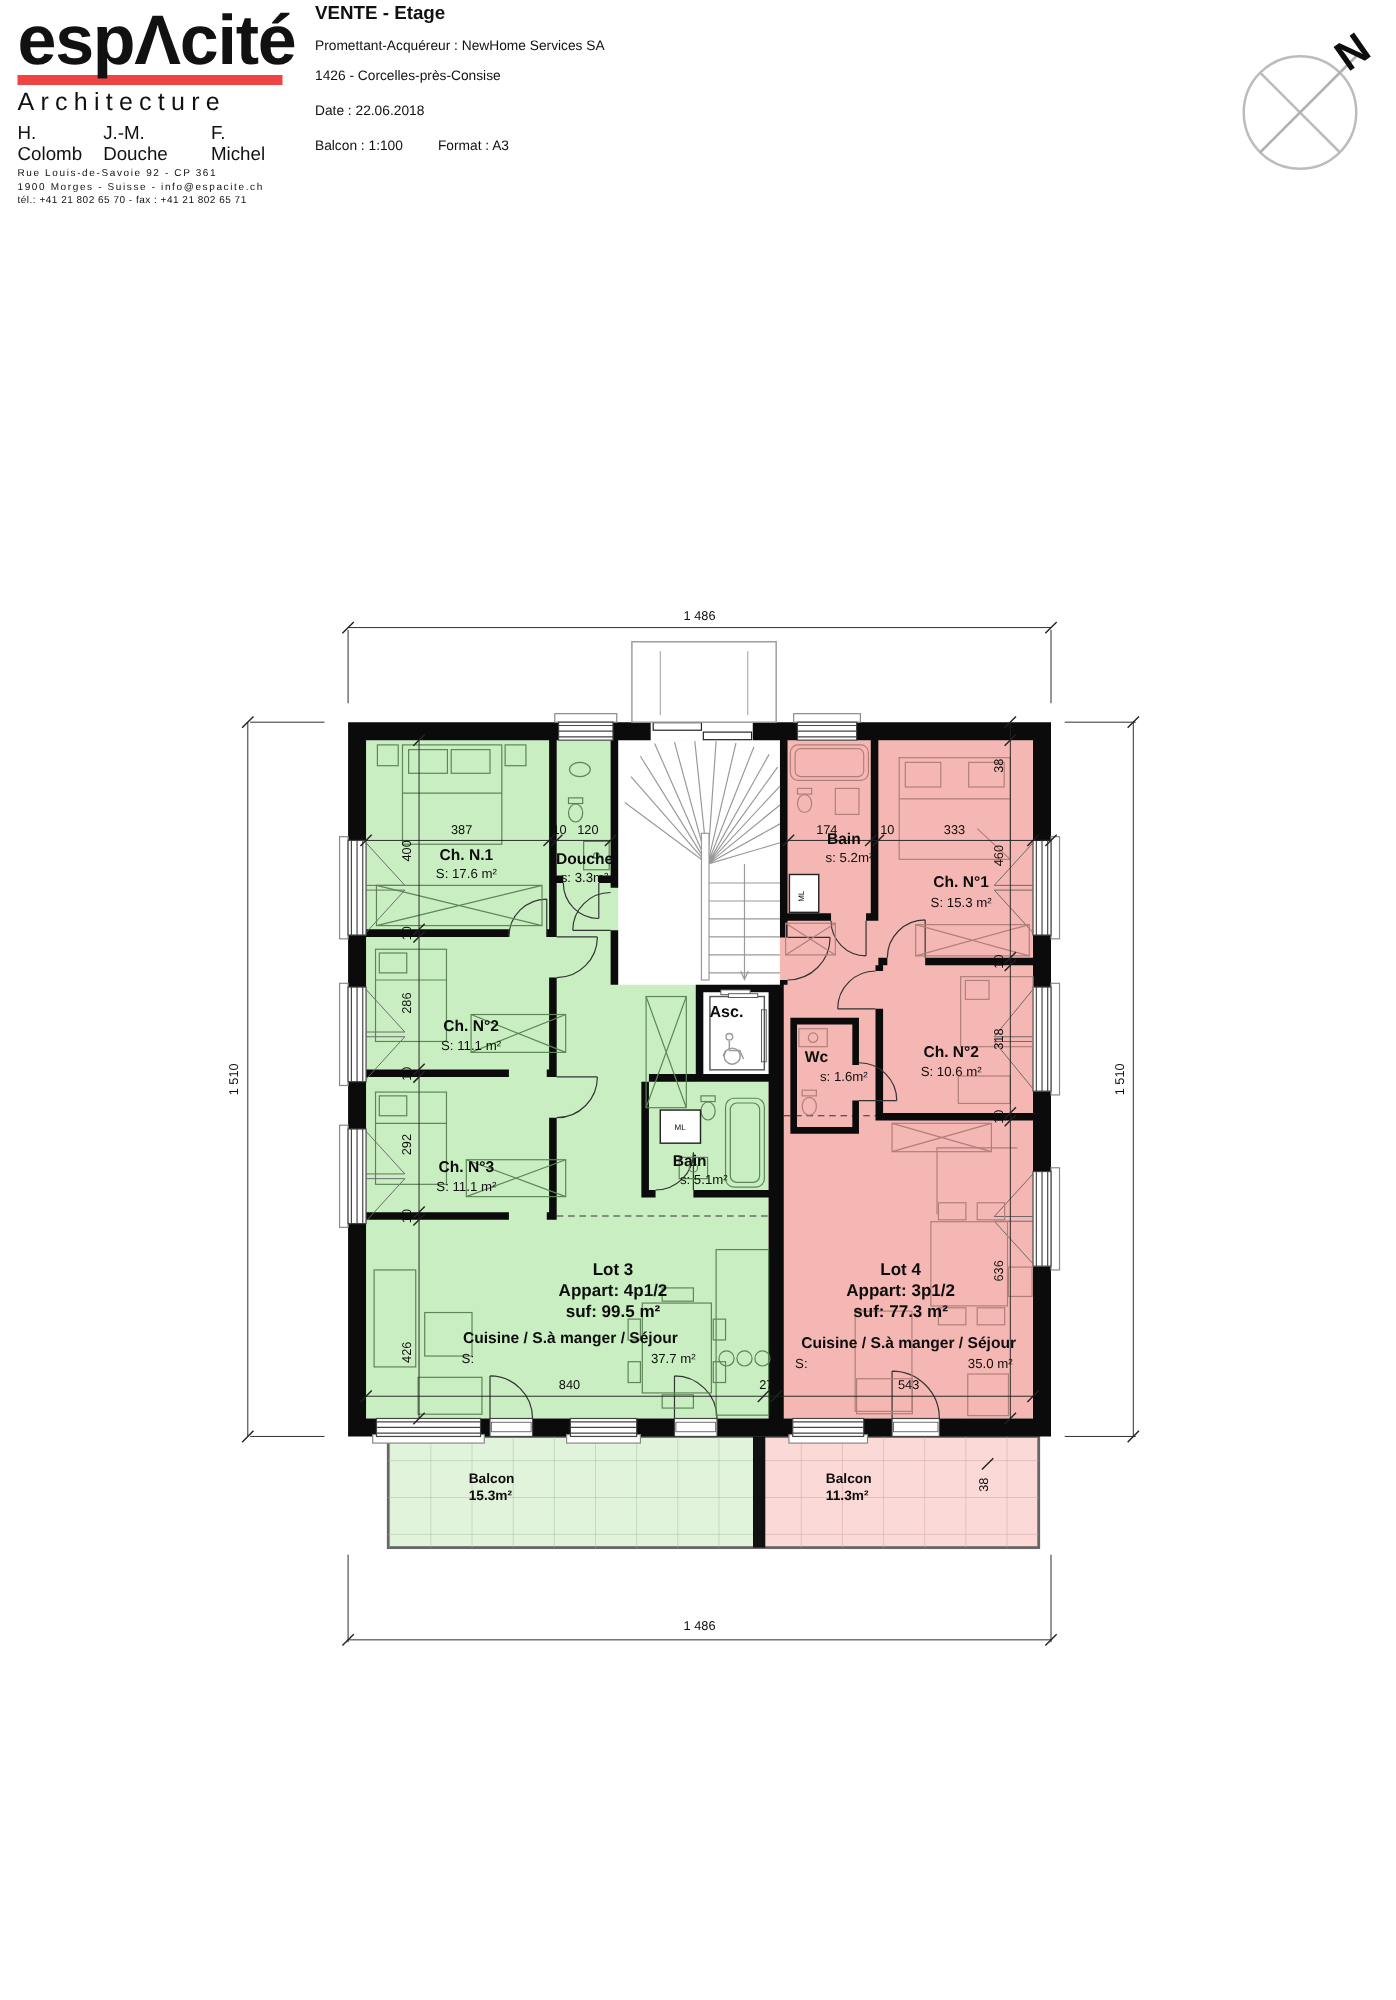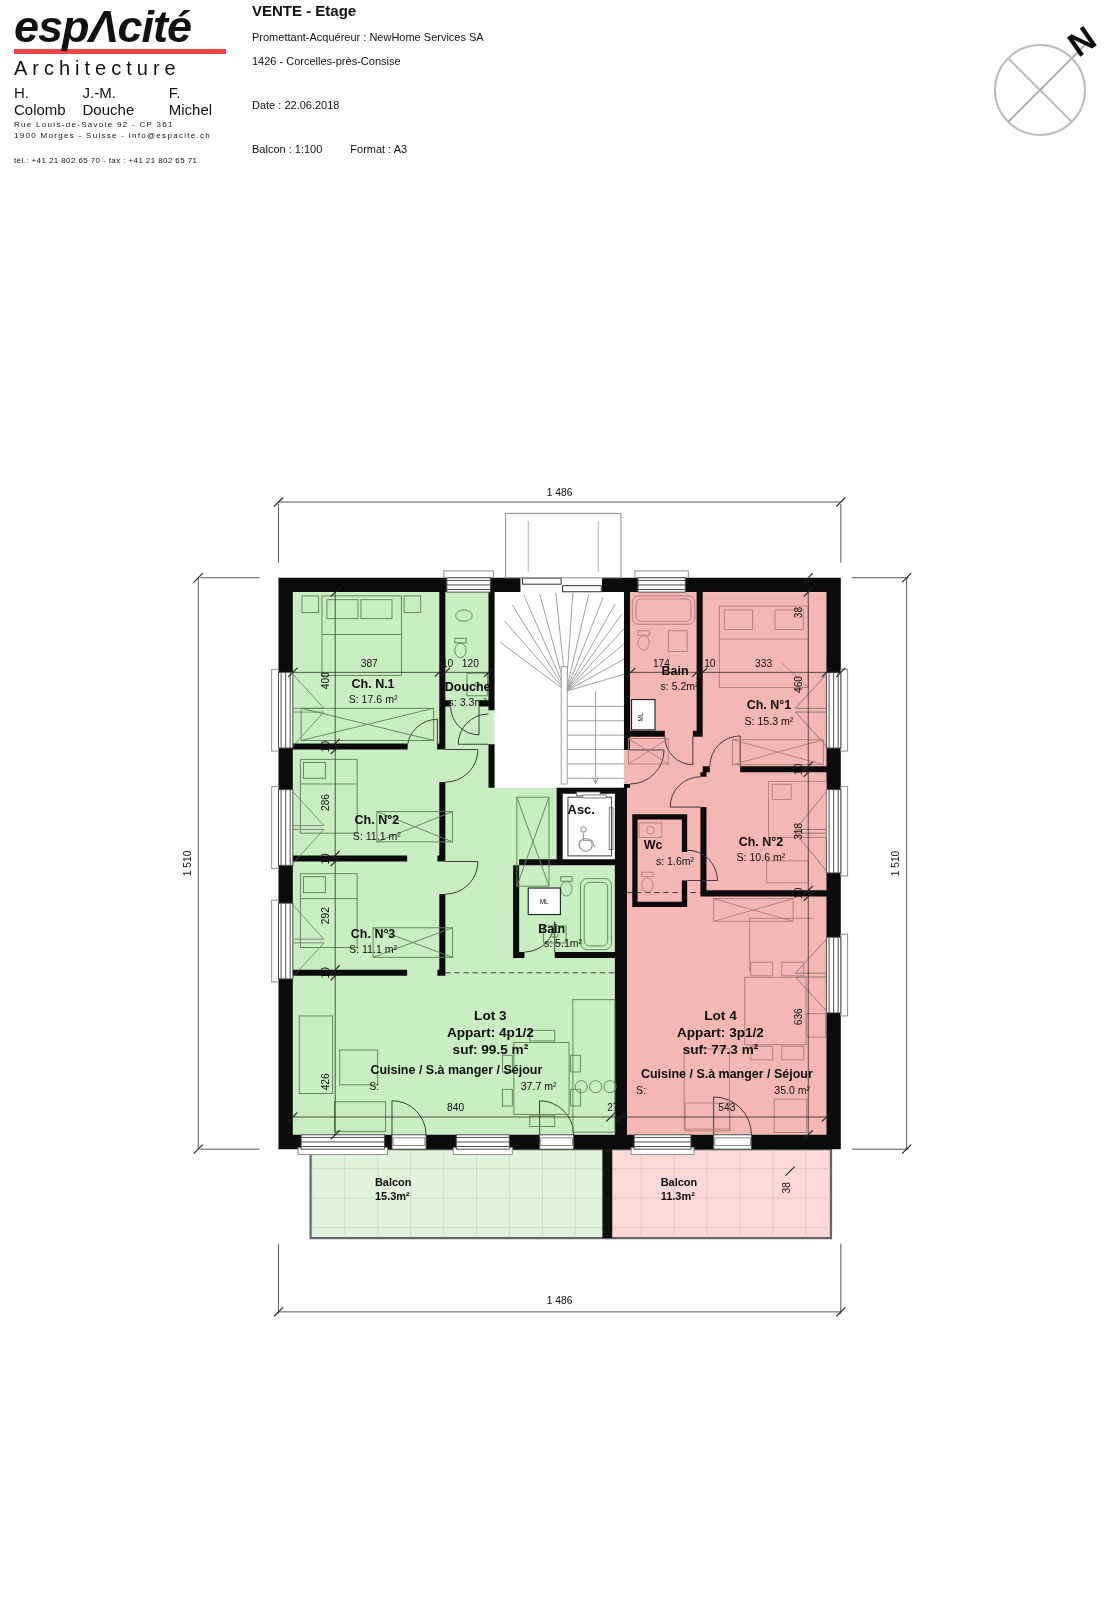--- a/index.html
+++ b/index.html
@@ -1,29 +1,29 @@
 <!DOCTYPE html>
 <html><head>
 <meta charset="utf-8">
 <style>
   html,body{margin:0;padding:0;background:#e8e8e8;}
   .page{position:relative;width:1117px;height:1600px;background:#ffffff;margin:0 auto;
         font-family:"Liberation Sans", sans-serif;color:#111;overflow:hidden;}
   
   .logo{position:absolute;left:14px;top:4px;width:212px;}
-  .logo-name{font-size:45px;font-weight:bold;letter-spacing:-1px;line-height:1.0;
-             border-bottom:5px solid #ef4444;padding-bottom:0px;font-style:italic;}
+  .logo-name{font-size:56px;font-weight:bold;letter-spacing:-1px;line-height:1.0;
+             border-bottom:8px solid #ef4444;padding-bottom:0px;}
   .logo-sub{font-size:20px;font-weight:normal;letter-spacing:5px;margin-top:3px;}
   .partners{display:flex;justify-content:space-between;font-size:15px;margin-top:4px;align-items:center;}
   .addr{font-size:8px;letter-spacing:1.3px;margin-top:2px;white-space:nowrap;}
-  .addr2{font-size:8px;letter-spacing:0.4px;margin-top:16px;white-space:nowrap;}
+  .addr2{font-size:8px;letter-spacing:0.4px;margin-top:1px;white-space:nowrap;}
   .titleblock{position:absolute;left:252px;top:2px;}
   .tb-title{font-size:15px;font-weight:bold;}
   .tb-line{font-size:11px;margin-top:12px;}
-  .tb-row{font-size:11px;margin-top:32px;display:flex;gap:28px;align-items:center;}
+  .tb-row{font-size:11px;margin-top:16px;display:flex;gap:28px;align-items:center;}
   svg text{font-family:"Liberation Sans", sans-serif;fill:#0d0d0d;}
   .rn{font-size:33px;font-weight:bold;}
   .ra{font-size:28px;}
   .dm{font-size:27px;}
   .lot{font-size:36px;font-weight:bold;}
   .bal{font-size:29px;font-weight:bold;}
   .ml{font-size:17px;}
   .asc{font-size:34px;font-weight:bold;}
   .nlab{font-size:34px;font-weight:bold;}
 </style>

